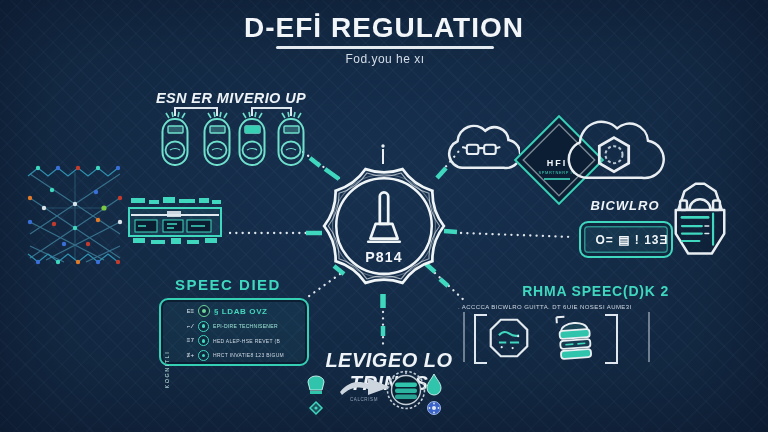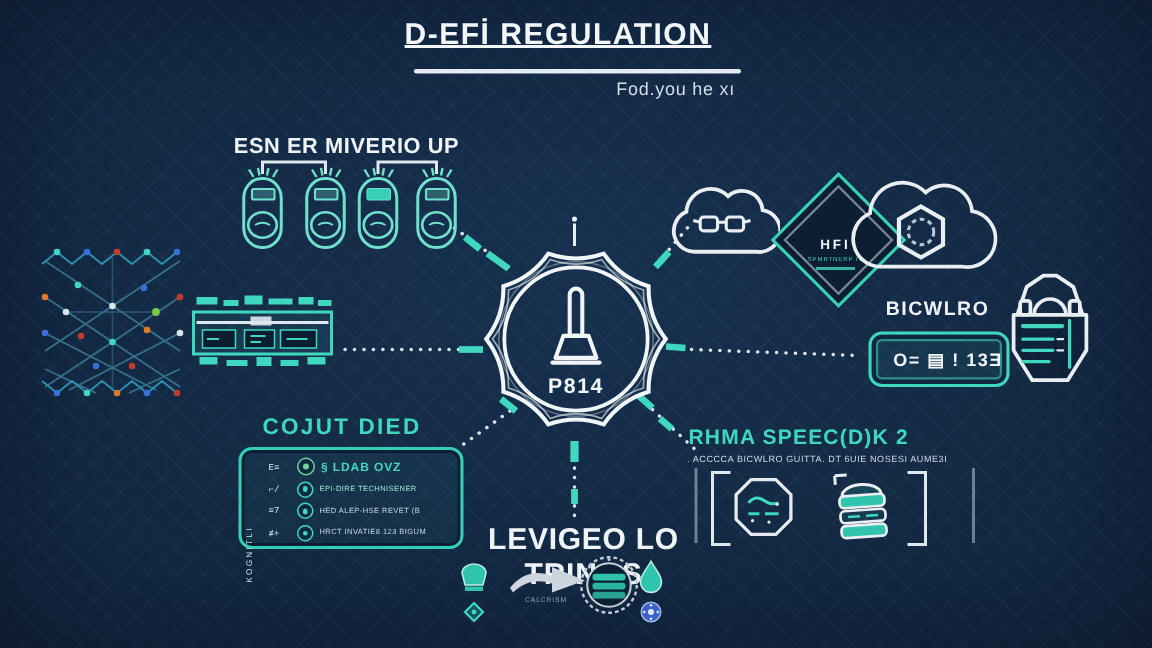--- a/index.html
+++ b/index.html
@@ -8,48 +8,48 @@
     font-family:"Liberation Sans",sans-serif;
     background:
       repeating-linear-gradient(45deg, rgba(120,160,200,.045) 0 1.5px, transparent 1.5px 13px),
       repeating-linear-gradient(-45deg, rgba(120,160,200,.035) 0 1.5px, transparent 1.5px 13px),
       radial-gradient(120% 130% at 50% 42%, #16304e 0%, #12263f 55%, #0e2036 100%);
     box-shadow:inset 0 0 90px rgba(0,0,15,.35);
   }
   .abs{position:absolute;}
   .ctr{text-align:center;}
   
-  .title{left:218px;top:12px;width:308px;color:#f2f6f9;font-size:20px;font-weight:800;letter-spacing:1px;text-decoration:underline;}
+  .title{left:230px;top:12px;width:308px;color:#f2f6f9;font-size:28px;font-weight:800;letter-spacing:1px;}
   .title-rule{left:276px;top:46px;width:218px;height:2.5px;background:#e3eaf0;border-radius:2px;}
-  .subtitle{left:280px;top:52px;width:210px;color:#d4dee8;font-size:12px;letter-spacing:.5px;text-align:right;}
-  
-  .glabel{color:#eef3f7;font-weight:800;letter-spacing:.4px;}
+  .subtitle{left:280px;top:52px;width:210px;color:#d4dee8;font-size:12px;letter-spacing:.5px;}
+  
+  .glabel{color:#eef3f7;font-weight:800;letter-spacing:.4px;font-style:italic;}
   .lbl-flasks{left:140px;top:90px;width:182px;font-size:14.5px;}
   .lbl-zk{left:450px;top:91px;width:218px;font-size:13.5px;}
   .lbl-carstrim{left:581px;top:198px;width:88px;font-size:13px;letter-spacing:1px;}
   .lbl-levigeo{left:301px;top:349px;width:176px;font-size:20px;letter-spacing:.5px;}
   
   .ptitle{color:#3fd8be;font-weight:800;}
   .cout-title{left:166px;top:276px;width:124px;font-size:15px;letter-spacing:1.5px;}
   .cout-panel{left:159px;top:298px;width:146px;height:64px;border:2px solid #35cfb4;border-radius:9px;
     background:rgba(53,207,180,.05);box-shadow:inset 0 0 0 2px rgba(10,28,48,.9);}
   .cout-side{left:3px;top:50%;transform:translateY(-50%);writing-mode:vertical-rl;
     font-size:5.5px;color:#bfe9df;letter-spacing:1.5px;transform-origin:center;rotate:180deg;}
   .cout-rows{position:absolute;left:18px;top:5px;right:4px;bottom:3px;display:flex;flex-direction:column;justify-content:space-between;}
-  .prow{display:flex;align-items:center;gap:4px;}
+  .prow{display:flex;align-items:center;gap:4px;text-align:right;}
   .pglyph{width:15px;font-family:"Liberation Mono",monospace;font-size:6px;color:#dfe8ee;letter-spacing:0;}
   .pdot{width:9px;height:9px;border-radius:50%;border:1.5px solid #3fd8be;background:#10293f;flex:none;
     display:flex;align-items:center;justify-content:center;}
   .pdot i{width:3.5px;height:3.5px;border-radius:50%;background:#3fd8be;display:block;}
   .pdot.green{border-color:#6fd49a;width:10px;height:10px;}
   .pdot.green i{background:#6fd49a;width:4.5px;height:4.5px;}
   .ptext0{font-size:8px;font-weight:800;color:#45d6bb;letter-spacing:.6px;white-space:nowrap;}
   .ptext{font-size:5px;color:#cfd9e2;letter-spacing:.3px;white-space:nowrap;}
   .ptext.teal{color:#9fe6d6;}
-  .rhma-title{left:459px;top:283px;width:210px;font-size:14px;letter-spacing:.8px;}
+  .rhma-title{left:459px;top:283px;width:210px;font-size:14px;letter-spacing:.8px;text-align:right;}
   .rhma-sub{left:458px;top:304px;width:212px;font-size:6px;color:#cfd9e2;letter-spacing:.4px;white-space:nowrap;}
   .rh-bracket{width:11px;height:46px;border:2.5px solid #dfe8ee;}
   .rh-bracket.l{left:474px;top:314px;border-right:none;}
   .rh-bracket.r{left:605px;top:314px;border-left:none;}
   .rh-edge{width:2px;height:50px;background:rgba(223,232,238,.45);top:312px;}
   
   .diamond{left:527px;top:128px;width:60px;height:60px;transform:rotate(45deg);
     background:#0b1e33;border:2px solid #38d3b8;
     box-shadow:inset 0 0 0 4px #0b1e33, inset 0 0 0 5.5px rgba(232,238,242,.5);}
   .diamond-text{left:517px;top:158px;width:80px;}
@@ -240,21 +240,21 @@
       <line x1="16" y1="78" x2="48" y2="78" stroke-width="3.5"></line>
       <line x1="16" y1="90" x2="48" y2="90" stroke-width="3.5"></line>
       <line x1="16" y1="102" x2="44" y2="102" stroke-width="3.5"></line>
       <line x1="66" y1="58" x2="66" y2="108" stroke-width="3.5"></line>
     </g>
     <g stroke="#dfe8ee" stroke-width="2.5" stroke-linecap="round">
       <path d="M53,78 h6 M53,90 h6"></path>
     </g>
   </svg>
 
-  <div class="abs ctr ptitle cout-title">COJUT DIED</div>
+  <div class="abs ctr ptitle cout-title">SPEEC DIED</div>
   <div class="abs cout-panel">
     <div class="abs cout-side">KOGNITLI</div>
     <div class="cout-rows">
       <div class="prow">
         <span class="pglyph">E≡</span>
         <span class="pdot green">
             <i></i>
           </span>
         <span class="ptext0">§ LDAB OVZ</span>
       </div>

